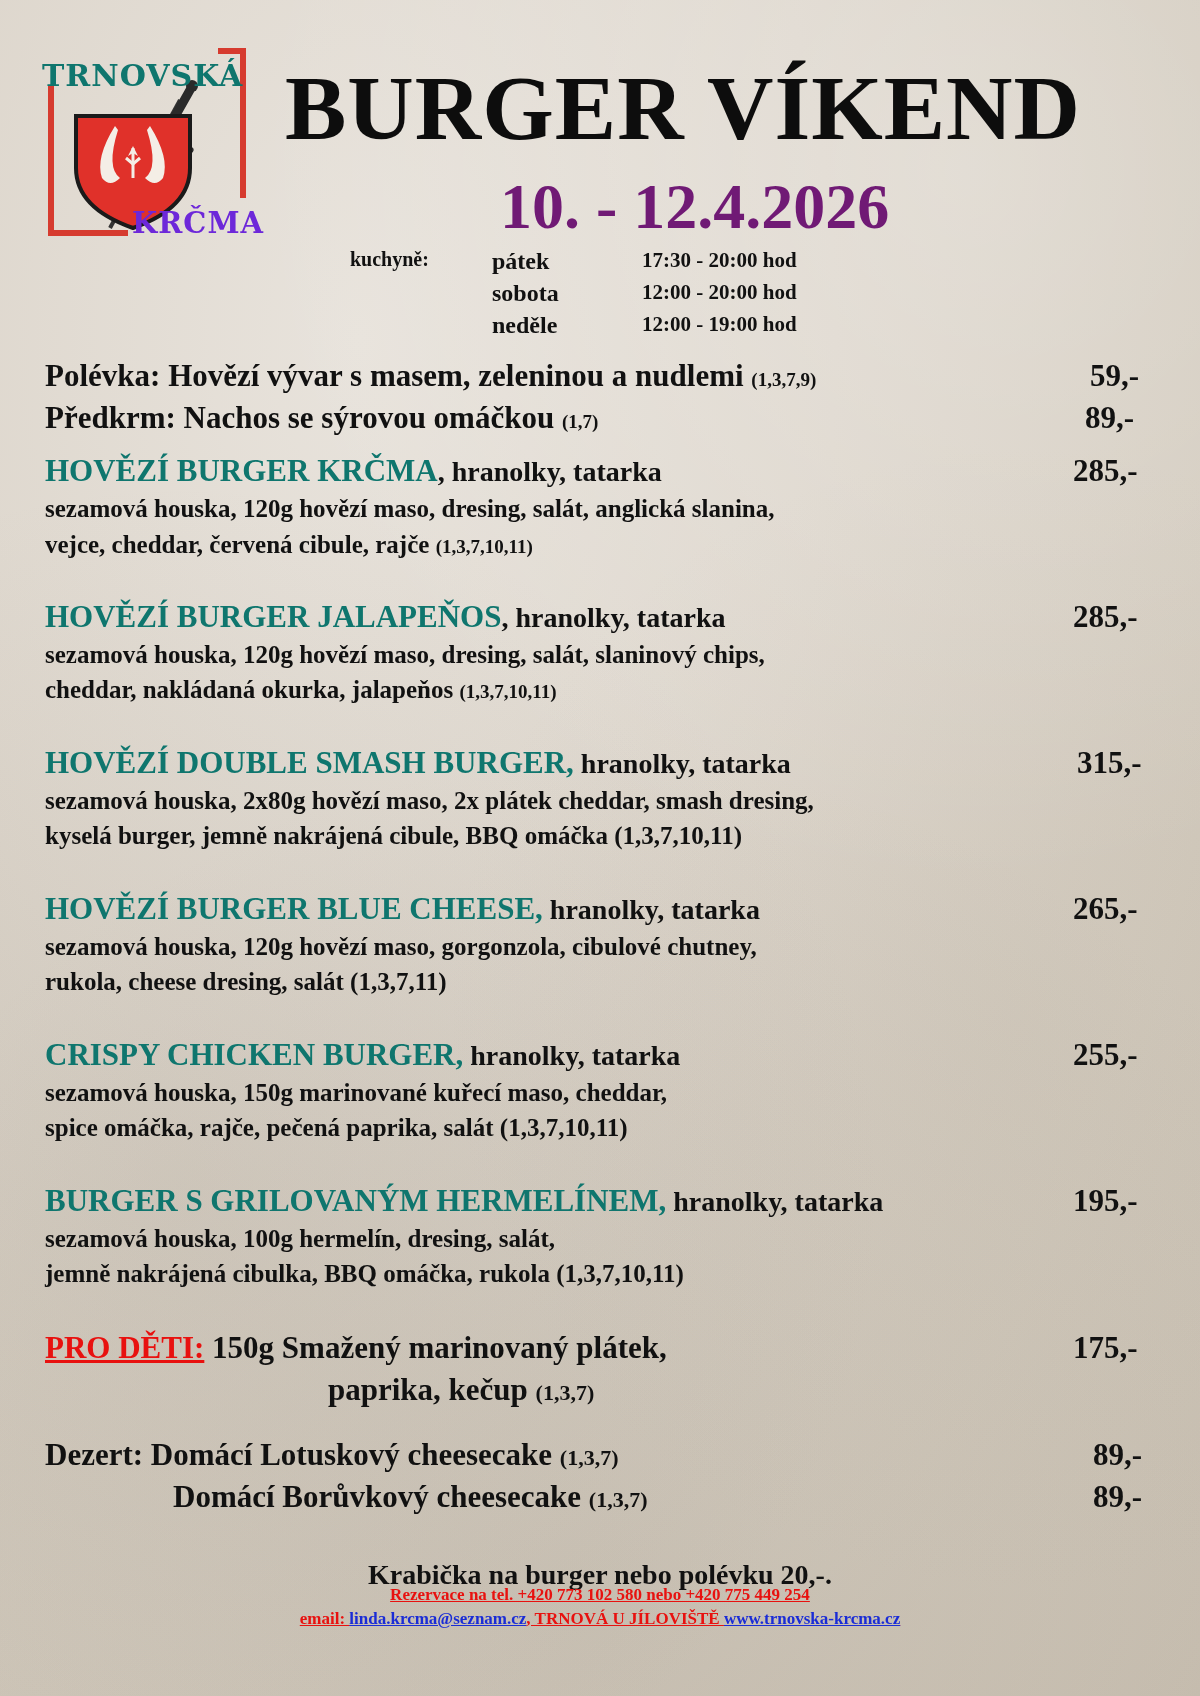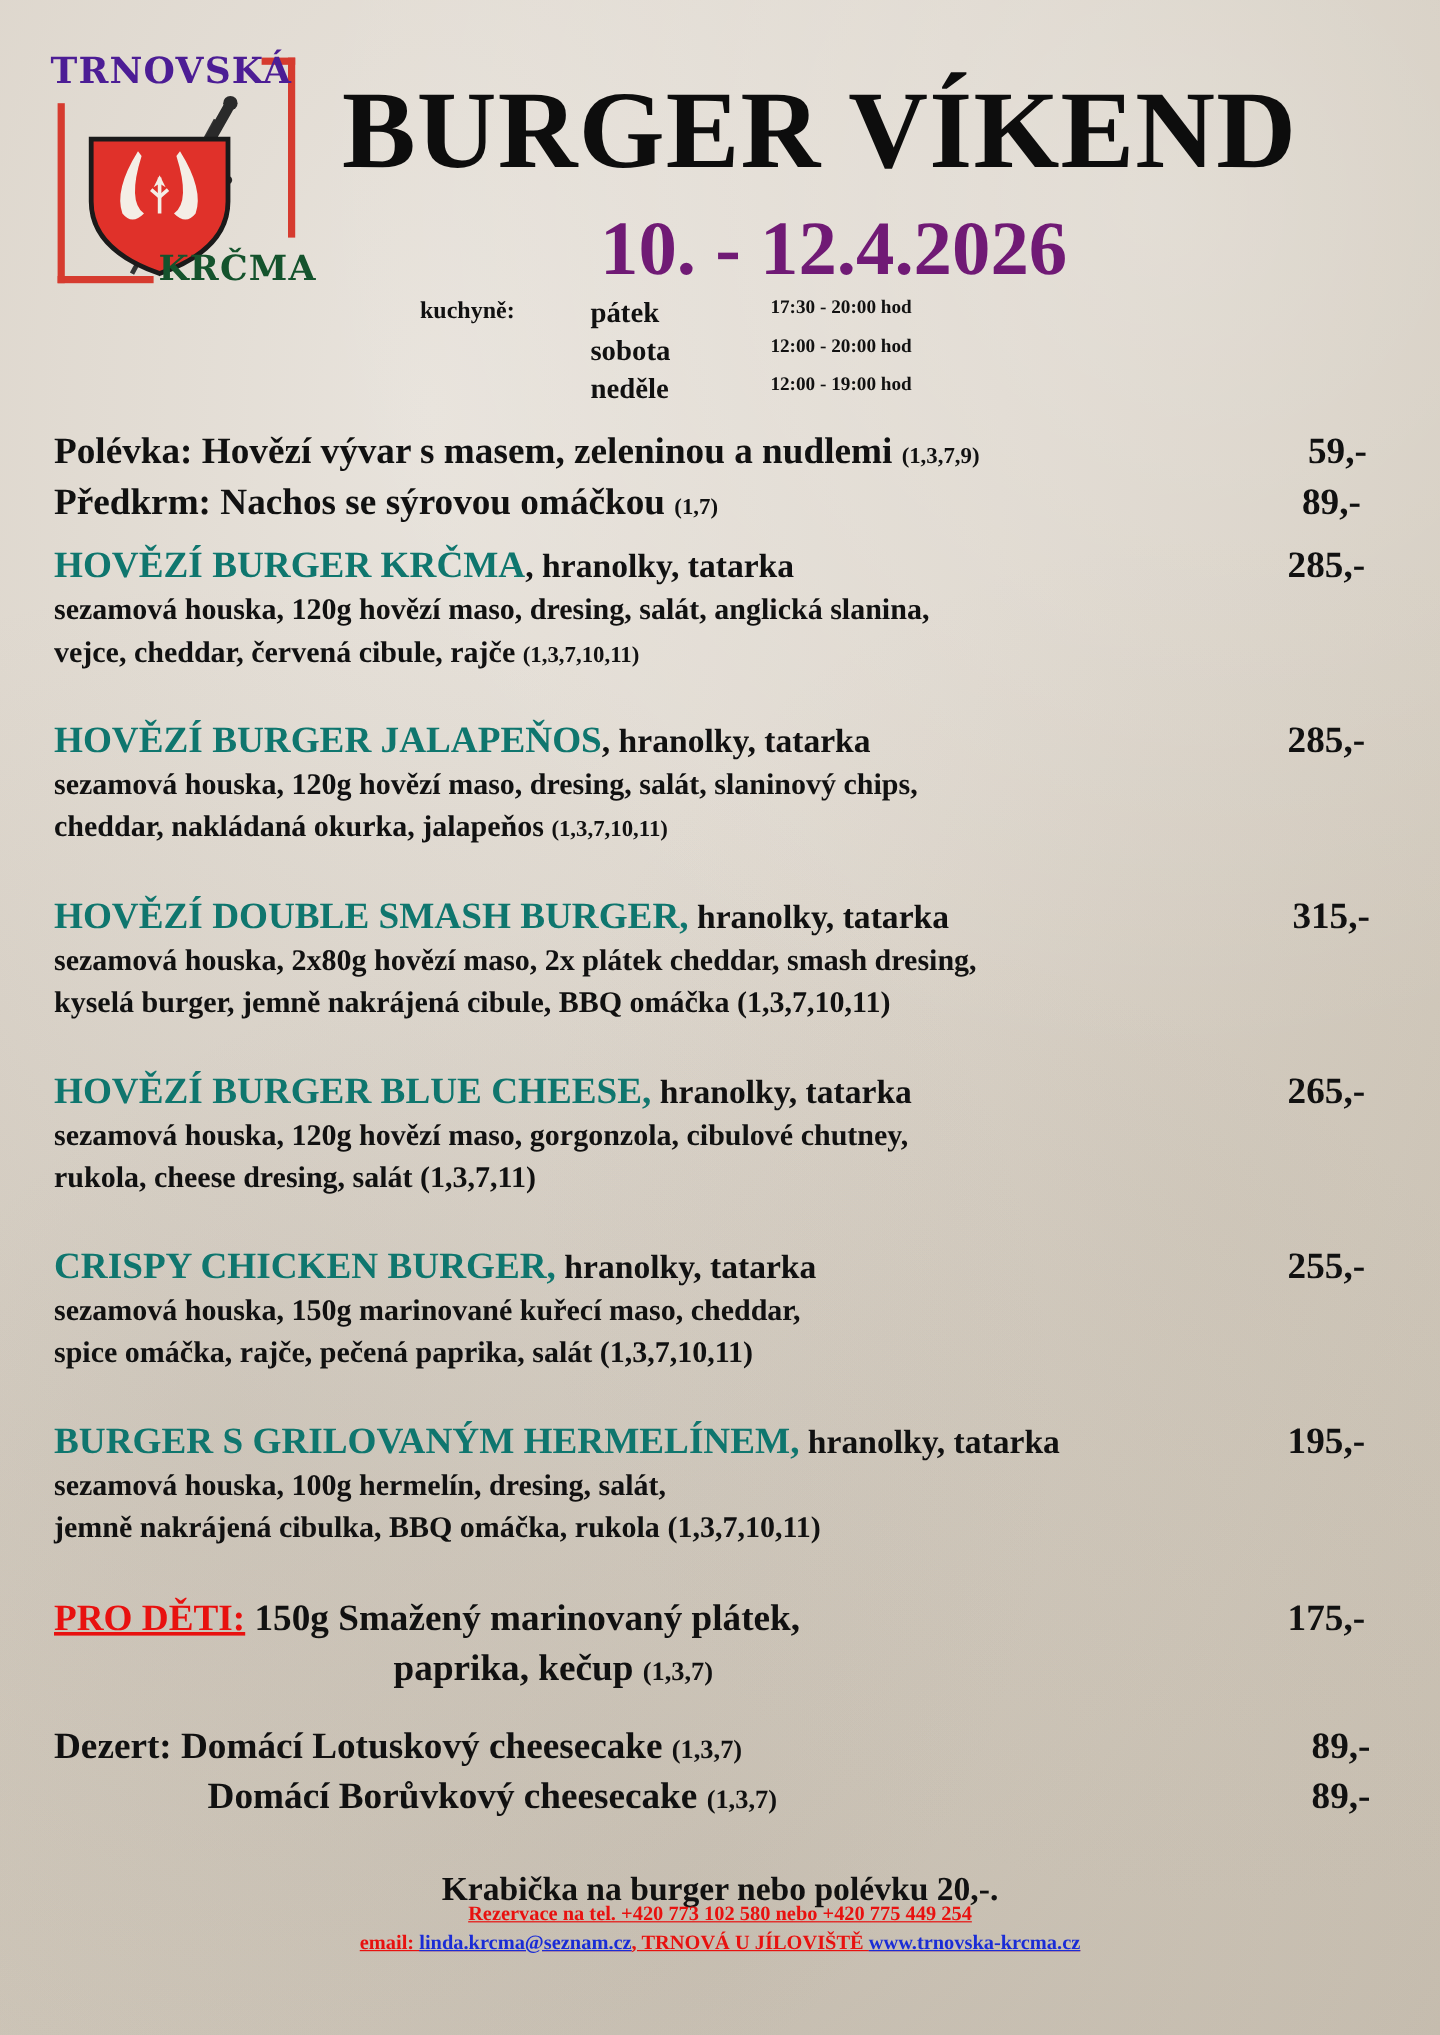--- a/index.html
+++ b/index.html
@@ -16,30 +16,30 @@
       radial-gradient(circle at 80% 10%, rgba(255,255,255,0.25), transparent 40%),
       radial-gradient(circle at 15% 70%, rgba(160,150,135,0.18), transparent 45%),
       radial-gradient(circle at 85% 60%, rgba(175,165,150,0.15), transparent 40%),
       radial-gradient(circle at 50% 95%, rgba(150,140,125,0.2), transparent 50%);
   }
   .abs { position:absolute; }
   
   .logo { left:40px; top:38px; width:200px; height:205px; }
   .logo .bracket-tr { position:absolute; left:178px; top:10px; width:28px; height:150px; border-top:6px solid #d63b2f; border-right:6px solid #d63b2f; box-sizing:border-box; }
   .logo .bracket-bl { position:absolute; left:8px; top:48px; width:80px; height:150px; border-left:6px solid #d63b2f; border-bottom:6px solid #d63b2f; box-sizing:border-box; }
-  .logo .top-text { position:absolute; left:2px; top:4px; font-size:30px; letter-spacing:1px; font-family:"DejaVu Serif", serif; color:#4c1d95; }
-  .logo .bottom-text { position:absolute; left:92px; top:168px; font-size:29px; letter-spacing:1px; font-family:"DejaVu Serif", serif; color:#14532d; }
+  .logo .top-text { position:absolute; left:2px; top:20px; font-size:30px; letter-spacing:1px; font-family:"DejaVu Serif", serif; color:#0f766e; }
+  .logo .bottom-text { position:absolute; left:92px; top:168px; font-size:29px; letter-spacing:1px; font-family:"DejaVu Serif", serif; color:#6d28d9; }
   .logo svg { position:absolute; left:0; top:0; }
 
   .title { left:285px; top:62px; font-size:92px; letter-spacing:1px; line-height:1; color:#0d0d0d; white-space:nowrap; }
   .dates { left:500px; top:175px; font-size:64px; line-height:1; color:#701a75; white-space:nowrap; }
 
   .hours-label { left:350px; top:248px; font-size:20px; }
   .hours-day { left:492px; font-size:24px; }
-  .hours-time { left:642px; font-size:16px;text-align:center; }
+  .hours-time { left:642px; font-size:21px;text-align:center; }
 
   .line { left:45px; white-space:nowrap; }
   .big { font-size:31px; }
   .med { font-size:28px; }
   .desc { font-size:25px; }
   .allergen { font-size:19px; }
   .allergen-big { font-size:25px; }
   .green { color:#0f766e; }
   .red { color:#e8110f;text-decoration:underline; }
   .price { font-size:31px; white-space:nowrap; }

